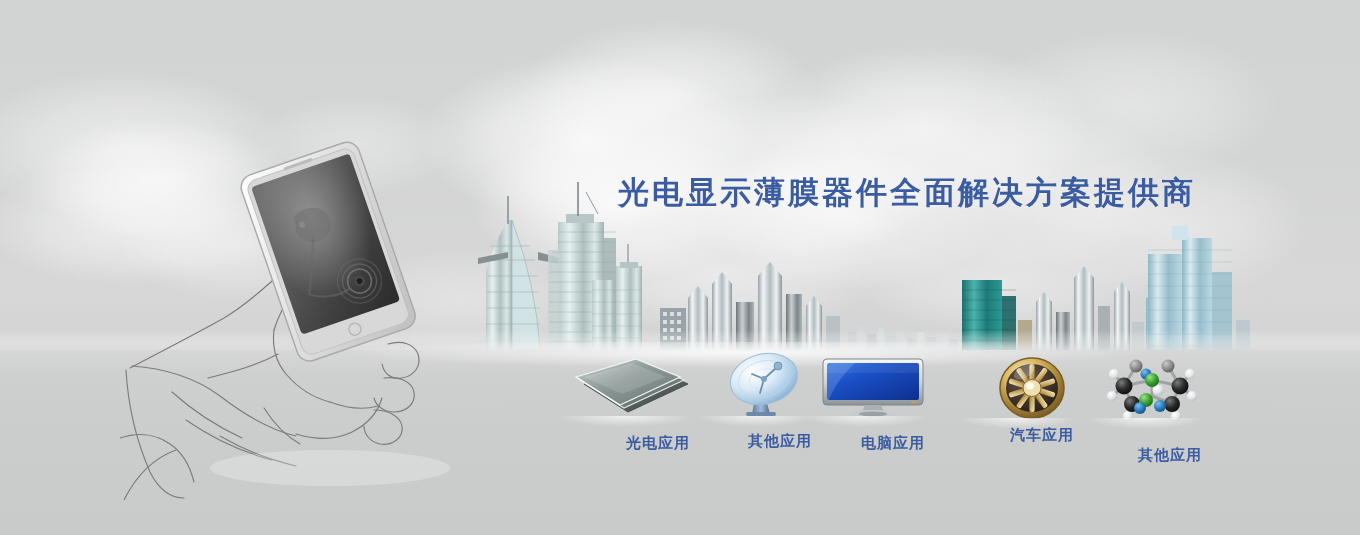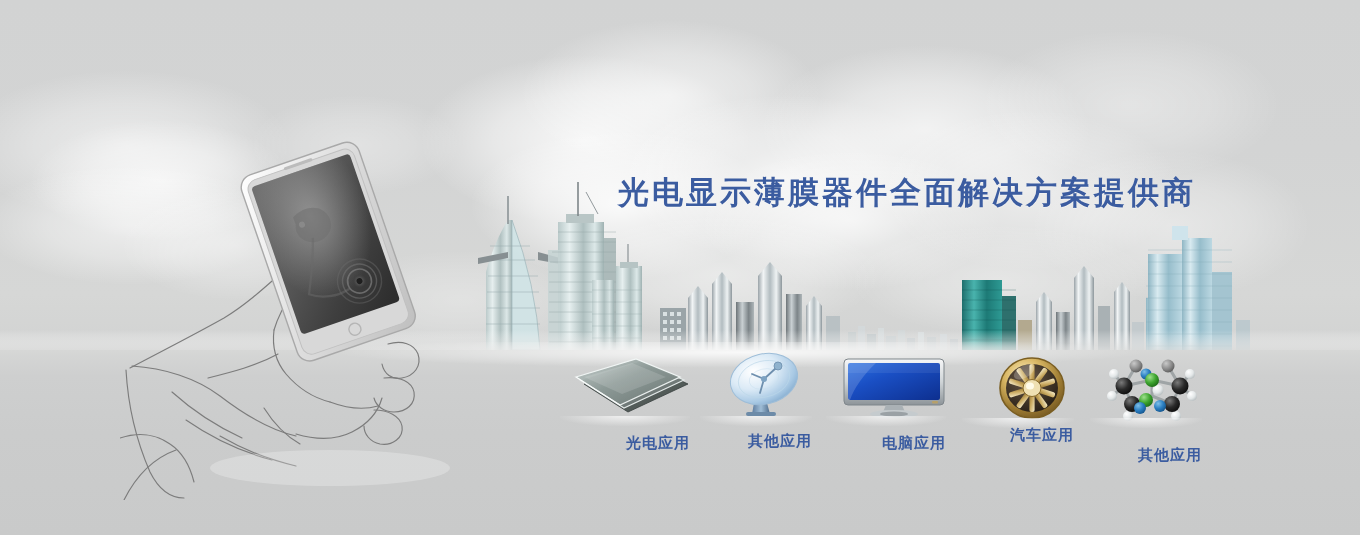--- a/index.html
+++ b/index.html
@@ -405,21 +405,21 @@
 
         <path d="M48 27 L60 16 M48 27 L44 41 M48 27 L36 22" stroke="#6e8fae" stroke-width="1.8" fill="none" stroke-linecap="round"></path>
         <circle cx="62" cy="14" r="4" fill="#8fb2cd" stroke="#6b8dac" stroke-width=".8"></circle>
         <circle cx="48" cy="27" r="3" fill="#7ea3c2"></circle>
       </svg>
       <div class="refl"></div>
     </div>
     <div class="iconlabel" style="margin-top:8px;">其他应用</div>
   </div>
 
-  <div class="iconitem" style="left:826px;top:358px;width:120px;">
+  <div class="iconitem" style="left:805px;top:358px;width:120px;">
     <div class="iconart">
       <svg width="104" height="62" viewBox="0 0 104 62" xmlns="http://www.w3.org/2000/svg">
         <defs>
           <linearGradient id="bezelG" x1="0" y1="0" x2="0" y2="1">
             <stop offset="0%" stop-color="#f6f7f8"></stop>
             <stop offset="50%" stop-color="#cfd4d7"></stop>
             <stop offset="100%" stop-color="#8d9499"></stop>
           </linearGradient>
           <linearGradient id="scrG" x1="0" y1="0" x2="1" y2="1">
             <stop offset="0%" stop-color="#2a6fe0"></stop>

